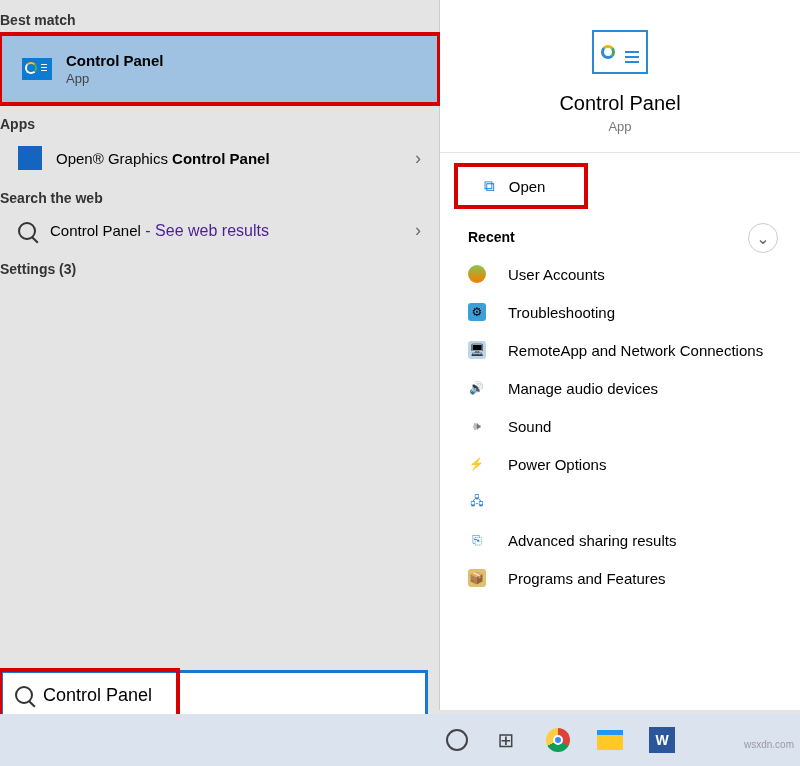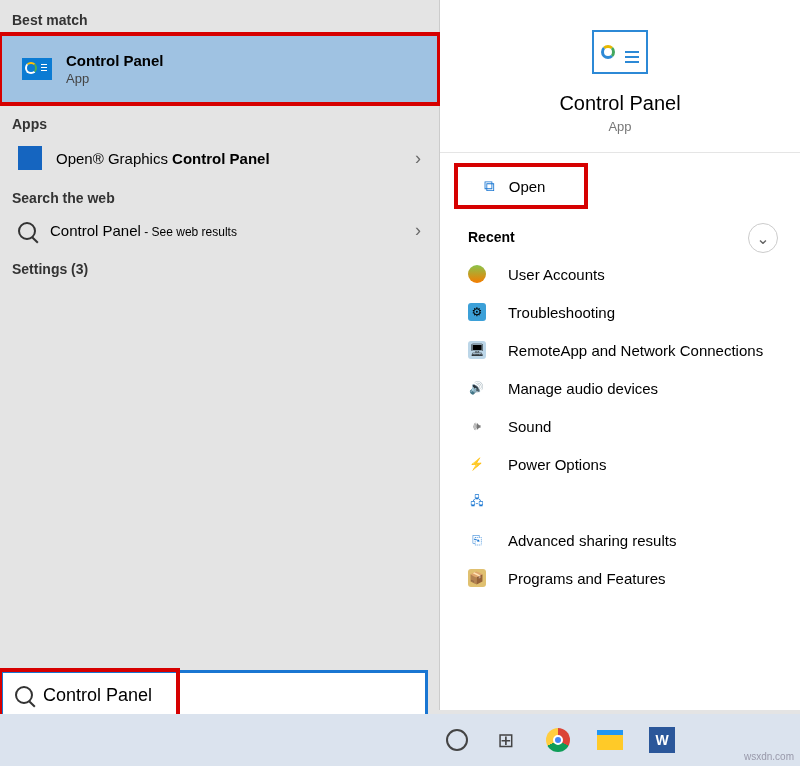--- a/index.html
+++ b/index.html
@@ -3,21 +3,21 @@
 <meta charset="utf-8">
 <style>
 * { margin: 0; padding: 0; box-sizing: border-box; font-family: "Segoe UI", sans-serif; }
 body { width: 800px; height: 766px; background: #e4e4e4; overflow: hidden; position: relative; }
 
 .panel { display: flex; height: 710px; background: #e4e4e4; }
 
 .left { width: 440px; background: #e4e4e4; border-right: 1px solid #ccc; }
 .right { width: 360px; background: #fff; display: flex; flex-direction: column; }
 
-.section-header { font-size: 14px; font-weight: 600; color: #333; padding: 12px 12px 6px; }
+.section-header { font-size: 14px; font-weight: 600; color: #333; padding: 12px 0 6px; }
 .result-row { display: flex; align-items: center; gap: 14px; padding: 8px 18px; font-size: 15px; cursor: pointer; position: relative; }
 .result-row .chev { margin-left: auto; color: #6a6a6a; font-size: 18px; }
 .best-match { background: #9fc2e2; padding: 18px 22px; display:flex; align-items:center; gap:14px; }
 .best-match .title { font-weight: 700; font-size: 15px; }
 .best-match .sub { font-size: 13px; color: #444; margin-top: 2px; }
 .annot-red { outline: 4px solid #d60000; outline-offset: -2px; }
 
 .hero { display: flex; flex-direction: column; align-items: center; padding: 30px 0 18px; border-bottom: 1px solid #e5e5e5; }
 .hero-icon { width: 56px; height: 44px; background:#fff; border:2px solid #2c89d6; display:flex; align-items:center; justify-content:center; position:relative; }
 .hero-title { font-size: 20px; margin-top: 18px; }
@@ -35,31 +35,31 @@
 .searchbar { position:absolute; bottom:46px; left:0; width:440px; height: 0; }
 .search-box { position:absolute; left:0; bottom:0; width:428px; height:50px; background:#fff; border:3px solid #1976d2; display:flex; align-items:center; gap:10px; padding:0 12px; }
 .search-box input { border:none; outline:none; font-size:18px; flex:1; }
 .search-annot { position:absolute; left:2px; bottom:2px; width:174px; height:46px; outline:4px solid #d60000; pointer-events:none; }
 
 .taskbar { position:absolute; bottom:0; left:0; right:0; height:52px; background:#dbe3ee; display:flex; align-items:center; }
 .tb-left { width:440px; }
 .tb-icons { display:flex; gap:24px; align-items:center; margin-left:6px; }
 .tb-icon { width:28px; height:28px; display:flex; align-items:center; justify-content:center; cursor:pointer; }
 
-.watermark { position:absolute; right:6px; bottom:4px; font-size:10px; color:#99a; }
+.watermark { position:absolute; right:6px; bottom:16px; font-size:10px; color:#99a; }
 
 .cp-mini { width:30px; height:22px; background:#0b7bd3; display:flex; align-items:center; justify-content:center; position:relative; }
 .cp-mini::before { content:""; width:8px; height:8px; border:2px solid #fff; border-radius:50%; border-top-color:#ffc107; border-right-color:#4caf50; position:absolute; left:3px; top:4px; }
 .cp-mini::after { content:""; width:6px; height:1px; background:#fff; box-shadow:0 3px 0 #fff, 0 6px 0 #fff; position:absolute; right:5px; top:6px; }
 
 .intel-icon { width:24px; height:24px; background:#1565c0; }
 .search-glyph { width:18px;height:18px;border:2px solid #333;border-radius:50%; position:relative; }
 .search-glyph::after { content:""; position:absolute; width:8px; height:2px; background:#333; transform:rotate(45deg); bottom:-3px; right:-5px; }
 
-.sub-gray { color:#000000; font-size:12px;margin-top:33px; }
+.sub-gray { color:#4c1d95; font-size:16px;margin-top:33px; }
 </style>
 </head>
 <body>
 
 <div class="panel">
   <div class="left">
     <div class="section-header">Best match</div>
 
     <div class="best-match annot-red">
       <div class="cp-mini"></div>

